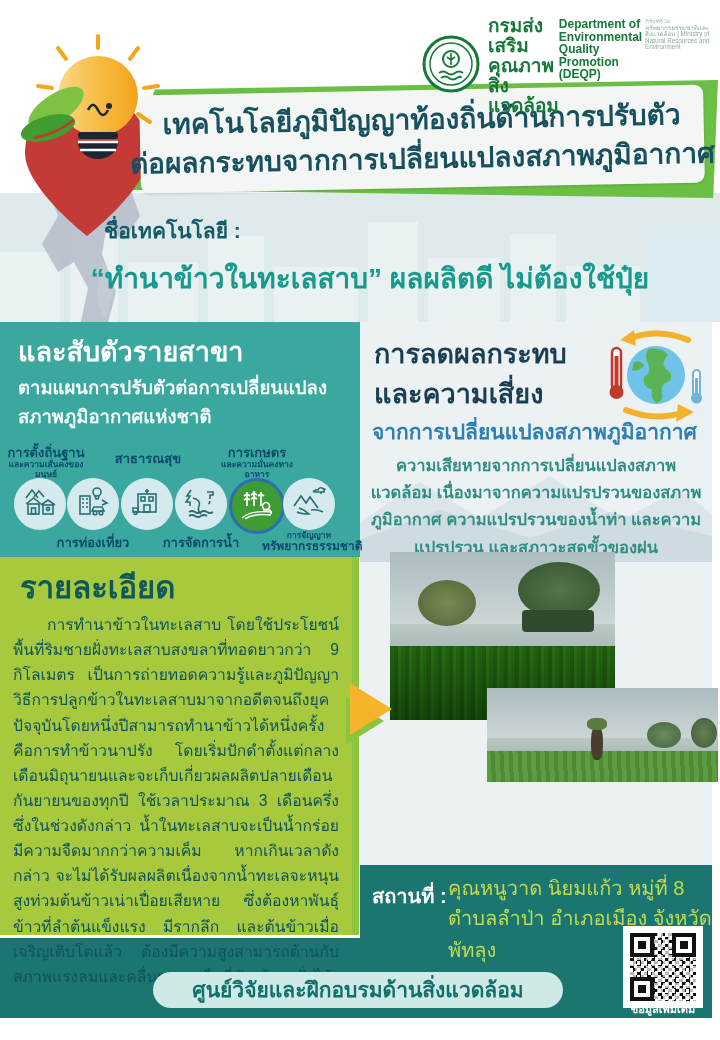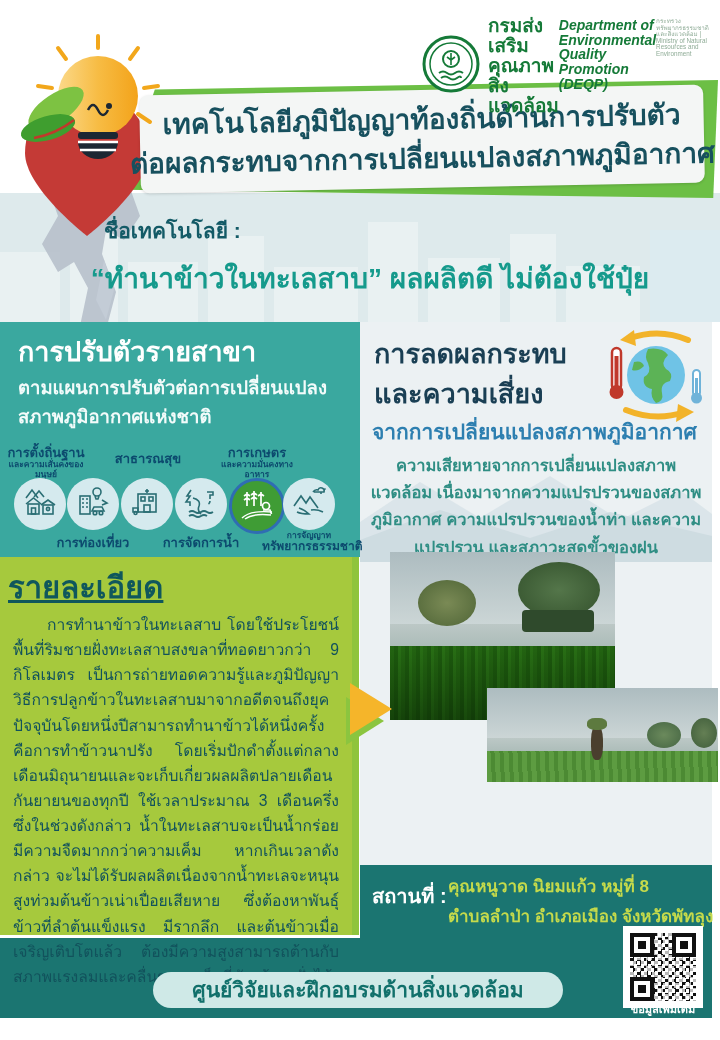--- a/index.html
+++ b/index.html
@@ -4,21 +4,21 @@
 <style>
   html,body{margin:0;padding:0;background:#ffffff;}
   body{font-family:"Liberation Sans","DejaVu Sans",sans-serif;}
   #poster{position:relative;width:720px;height:1040px;background:#ffffff;overflow:hidden;}
   .abs{position:absolute;}
 
   
   .logo{top:16px;right:6px;width:292px;display:flex;align-items:center;gap:8px;z-index:6;}
   .logo-txt{display:flex;flex-direction:row;line-height:1.05;}
   .logo-th{font-size:19px;font-weight:bold;color:#157a38;}
-  .logo-en{font-size:14px;font-weight:bold;color:#157a38;margin-top:2px;font-style:italic;}
+  .logo-en{font-size:12px;font-weight:bold;color:#157a38;margin-top:2px;}
   .logo-sub{font-size:6.3px;color:#8fac97;margin-top:2px;}
 
   
   .banner-green{left:122px;top:80px;width:596px;height:118px;background:#6cbf45;
     clip-path:polygon(5.5% 8%,100% 0,99.2% 100%,0 93%);z-index:3;}
   .banner-white{left:140px;top:90px;width:564px;height:98px;background:#f4f6f5;border-radius:9px;
     transform:rotate(-1.1deg);z-index:4;display:flex;flex-direction:column;justify-content:center;
     align-items:center;box-shadow:0 1px 3px rgba(0,0,0,.15);}
   .banner-line{color:#17505e;font-weight:bold;font-size:28px;line-height:1.4;white-space:nowrap;}
 
@@ -40,21 +40,21 @@
 
   .sec-circle{width:52px;height:52px;border-radius:50%;background:#d5eaee;z-index:3;
     display:flex;align-items:center;justify-content:center;}
   .sec-circle.active{background:#3f9c35;border:3px solid #2f6db3;width:50px;height:50px;}
   .sec-label{z-index:3;text-align:center;color:#0c4a6e;line-height:1.1;}
   .sec-label .big{font-size:13px;font-weight:bold;}
   .sec-label .small{font-size:8.5px;font-weight:bold;}
 
   
   .details-box{left:0;top:557px;width:352px;height:378px;background:#a6c93d;border-right:7px solid #8fc43c;z-index:2;}
-  .details-title{left:8px;top:562px;font-size:31px;font-weight:bold;color:#0f575c;z-index:3;text-decoration:underline;}
+  .details-title{left:20px;top:562px;font-size:31px;font-weight:bold;color:#0f575c;z-index:3;}
   .details-body{left:13px;top:612px;width:326px;font-size:15.7px;color:#12525c;line-height:1.6;
     text-align:justify;text-indent:34px;z-index:3;}
 
   
   .right-panel{left:360px;top:322px;width:352px;height:543px;background:#ecf1f3;z-index:2;}
   .rp-mtn{left:360px;top:452px;width:352px;height:110px;z-index:2;overflow:hidden;}
   .rp-title{left:374px;font-size:27px;font-weight:bold;color:#1a3f54;z-index:3;}
   .rp-sub{left:372px;top:415px;font-size:21px;font-weight:bold;color:#2d7fb0;z-index:3;}
   .rp-body{left:368px;top:452px;width:336px;font-size:16.5px;font-weight:bold;color:#2f8e84;
     line-height:1.65;text-align:center;z-index:3;}
@@ -80,21 +80,21 @@
 
   
   .arrow-green{left:346px;top:697px;width:0;height:0;border-left:38px solid #8bc53f;
     border-top:24px solid transparent;border-bottom:24px solid transparent;z-index:5;}
   .arrow-yellow{left:350px;top:683px;width:0;height:0;border-left:42px solid #f5b52a;
     border-top:26px solid transparent;border-bottom:26px solid transparent;z-index:6;}
 
   
   .loc-box{left:360px;top:865px;width:352px;height:75px;background:#1b7571;z-index:2;}
   .loc-label{left:372px;top:880px;font-size:20px;font-weight:bold;color:#ffffff;z-index:3;}
-  .loc-line{left:448px;font-size:17px;font-weight:bold;color:#c5da4b;z-index:3;text-align:center;}
+  .loc-line{left:448px;font-size:20px;font-weight:normal;color:#c5da4b;z-index:3;}
   .footer-bar{left:0;top:938px;width:712px;height:80px;background:#1b7571;z-index:2;}
   .footer-pill{left:153px;top:972px;width:410px;height:36px;background:#cfe9e7;border-radius:19px;
     z-index:3;text-align:center;line-height:36px;font-size:21px;font-weight:bold;color:#11706b;}
   .qr-box{left:623px;top:926px;width:80px;height:82px;background:#ffffff;z-index:4;padding:0;}
   .qr-pat{position:absolute;left:7px;top:7px;width:66px;height:68px;background:
      repeating-conic-gradient(#111 0 25%,#fff 0 50%);background-size:7px 7px;}
   .qr-pat2{position:absolute;left:7px;top:7px;width:66px;height:68px;background:
      repeating-conic-gradient(#fff 0 25%,transparent 0 50%);background-size:11px 11px;opacity:.7;}
   .finder{position:absolute;width:16px;height:16px;border:4px solid #111;background:#fff;z-index:5;}
   .finder::after{content:"";position:absolute;left:4px;top:4px;width:8px;height:8px;background:#111;}
@@ -185,21 +185,21 @@
   <div class="abs banner-green"></div>
   <div class="abs banner-white">
     <span class="banner-line">เทคโนโลยีภูมิปัญญาท้องถิ่นด้านการปรับตัว</span>
     <span class="banner-line">ต่อผลกระทบจากการเปลี่ยนแปลงสภาพภูมิอากาศ</span>
   </div>
 
   <div class="abs tech-label">ชื่อเทคโนโลยี :</div>
   <div class="abs tech-name">“ทำนาข้าวในทะเลสาบ” ผลผลิตดี ไม่ต้องใช้ปุ๋ย</div>
 
   <div class="abs left-panel"></div>
-  <div class="abs lp-title">การปรับตัวรายสาขา</div>
+  <div class="abs lp-title">และสับตัวรายสาขา</div>
   <div class="abs lp-sub">ตามแผนการปรับตัวต่อการเปลี่ยนแปลงสภาพภูมิอากาศแห่งชาติ</div>
 
   <div class="abs sec-label" style="left:2px;top:446px;width:88px;">
     <div class="big">การตั้งถิ่นฐาน</div>
     <div class="small">และความเสั่นคงของมนุษย์</div>
   </div>
   <div class="abs sec-label" style="left:108px;top:452px;width:80px;">
     <div class="big">สาธารณสุข</div>
   </div>
   <div class="abs sec-label" style="left:212px;top:446px;width:90px;">

